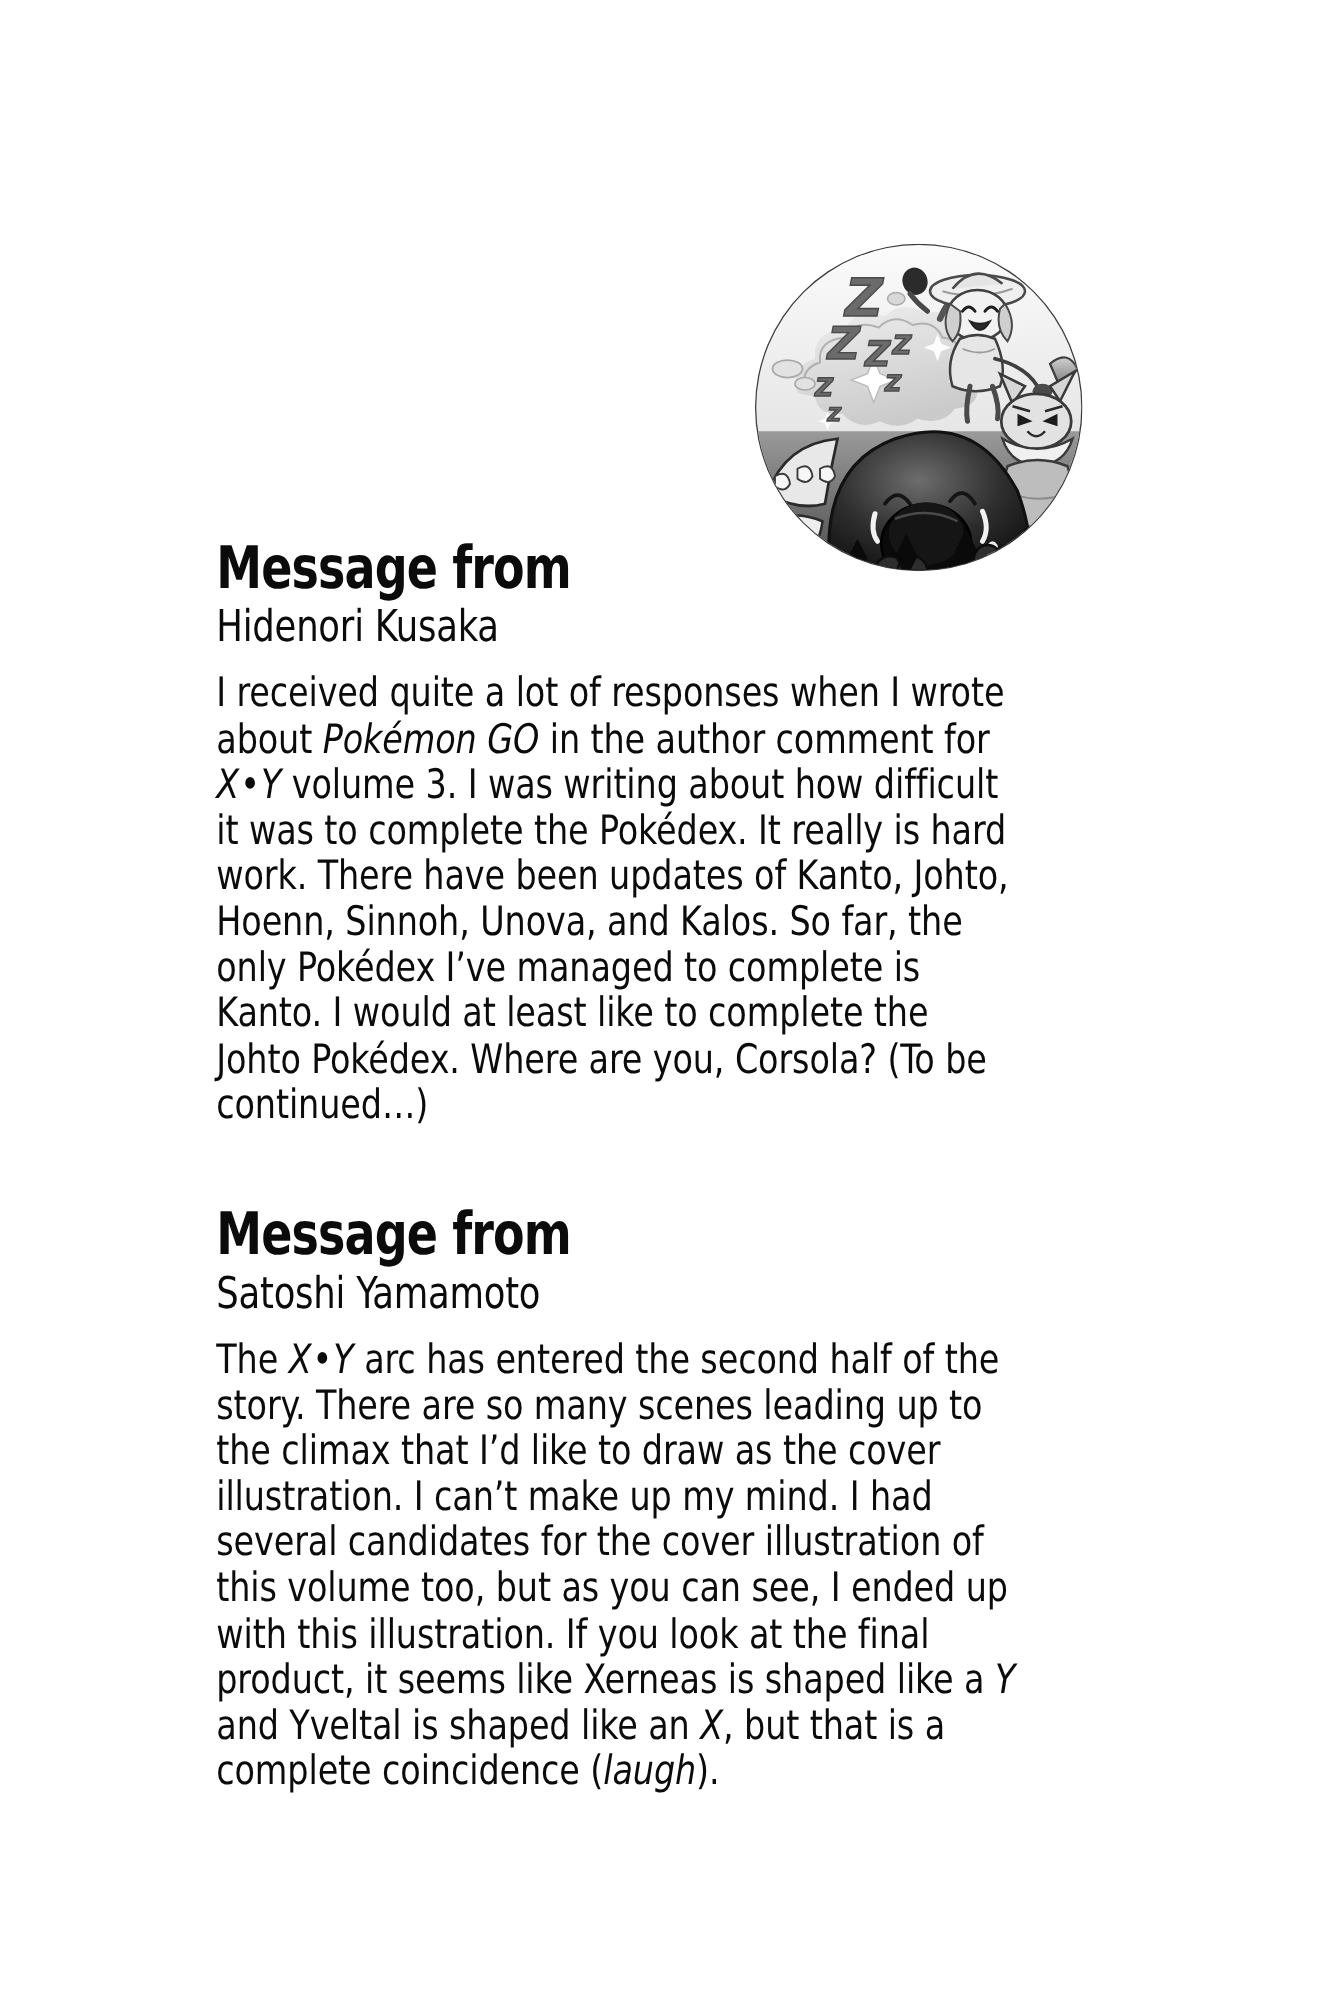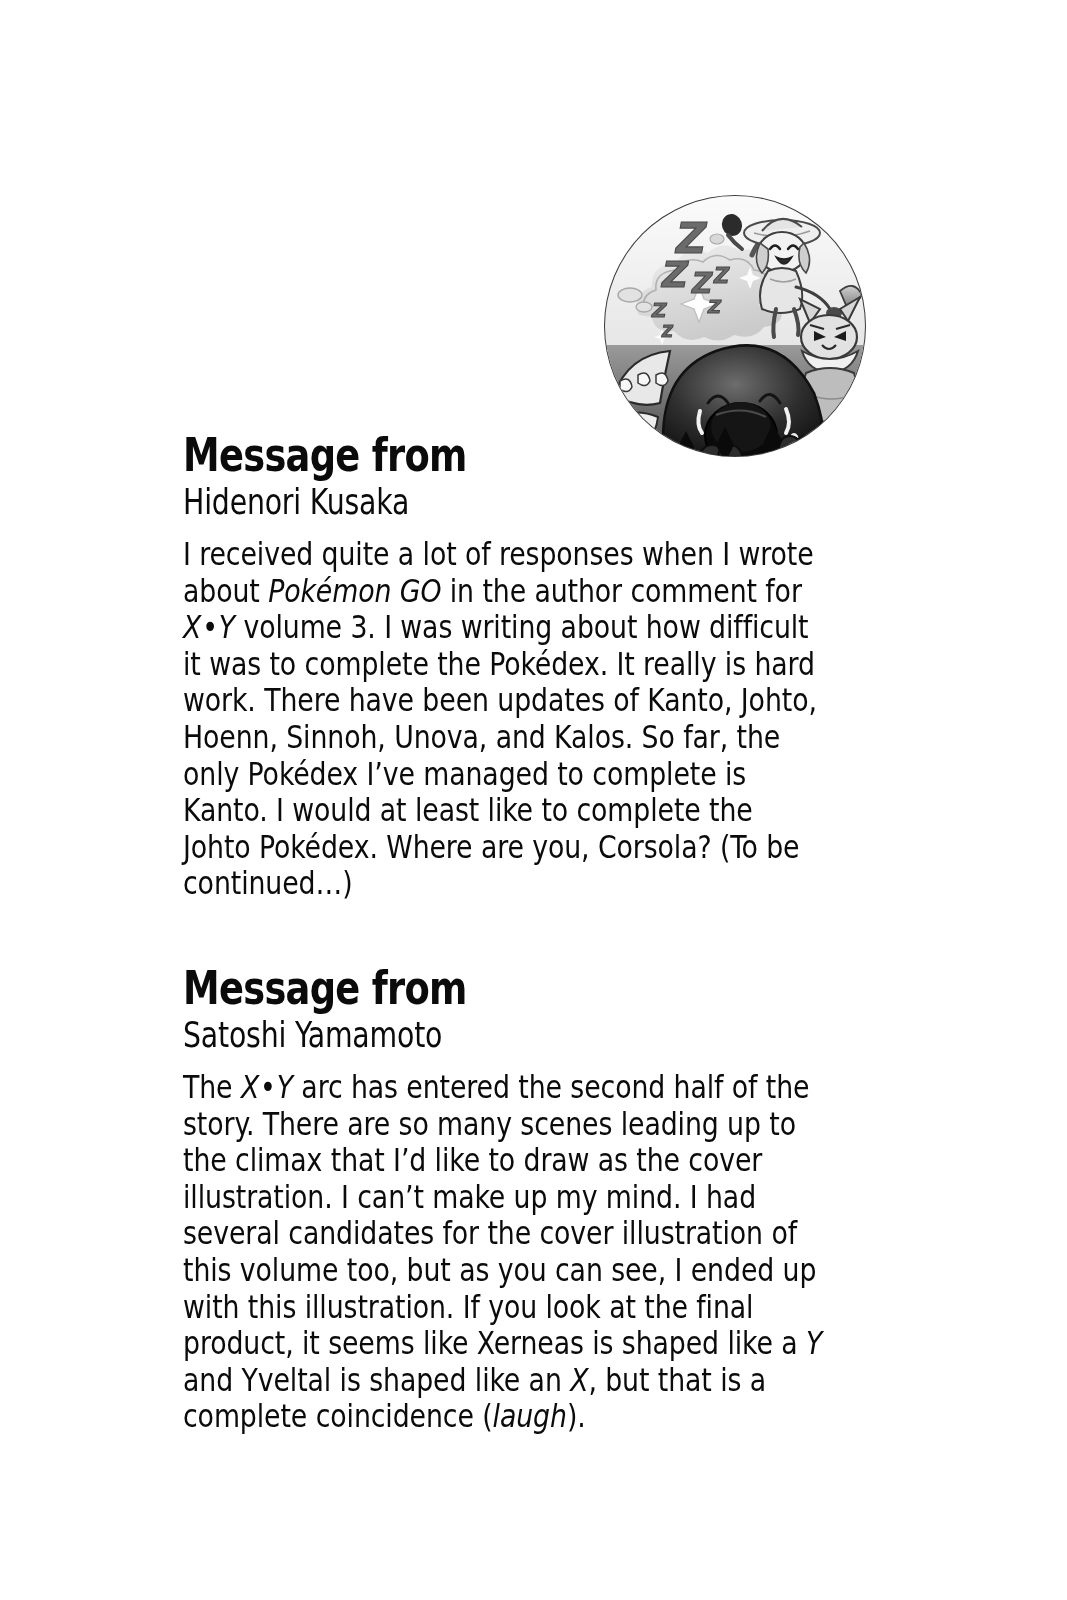--- a/index.html
+++ b/index.html
@@ -46,21 +46,21 @@
   }
 
   
   .column {
     position: absolute;
     left: 167px;
     top: 0;
     width: 690px;
   }
 
-  .msg-block { position: absolute; left: 16px; width: 690px; }
+  .msg-block { position: absolute; left: 6px; width: 690px; }
   .msg-block.first  { top: 430px; }
   .msg-block.second { top: 963px; }
 
   .msg-title {
     font-family: "DejaVu Sans Condensed", "Liberation Sans Narrow", "Liberation Sans", sans-serif;
     font-weight: 700;
     font-size: 47px;
     line-height: 50px;
     letter-spacing: -0.8px;
     transform: scaleX(0.87);

